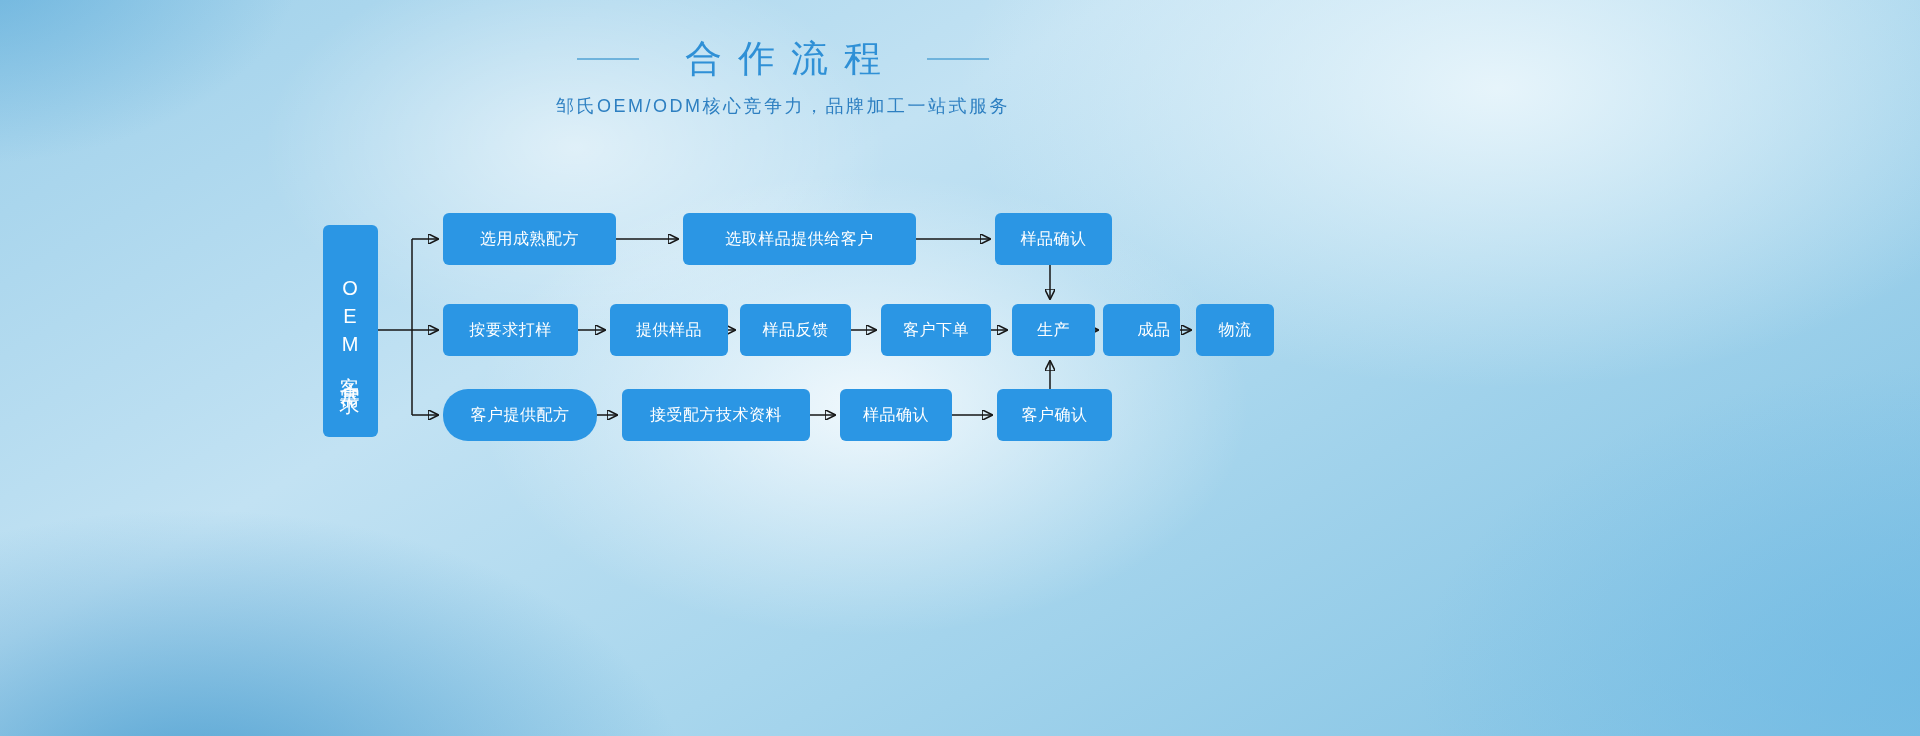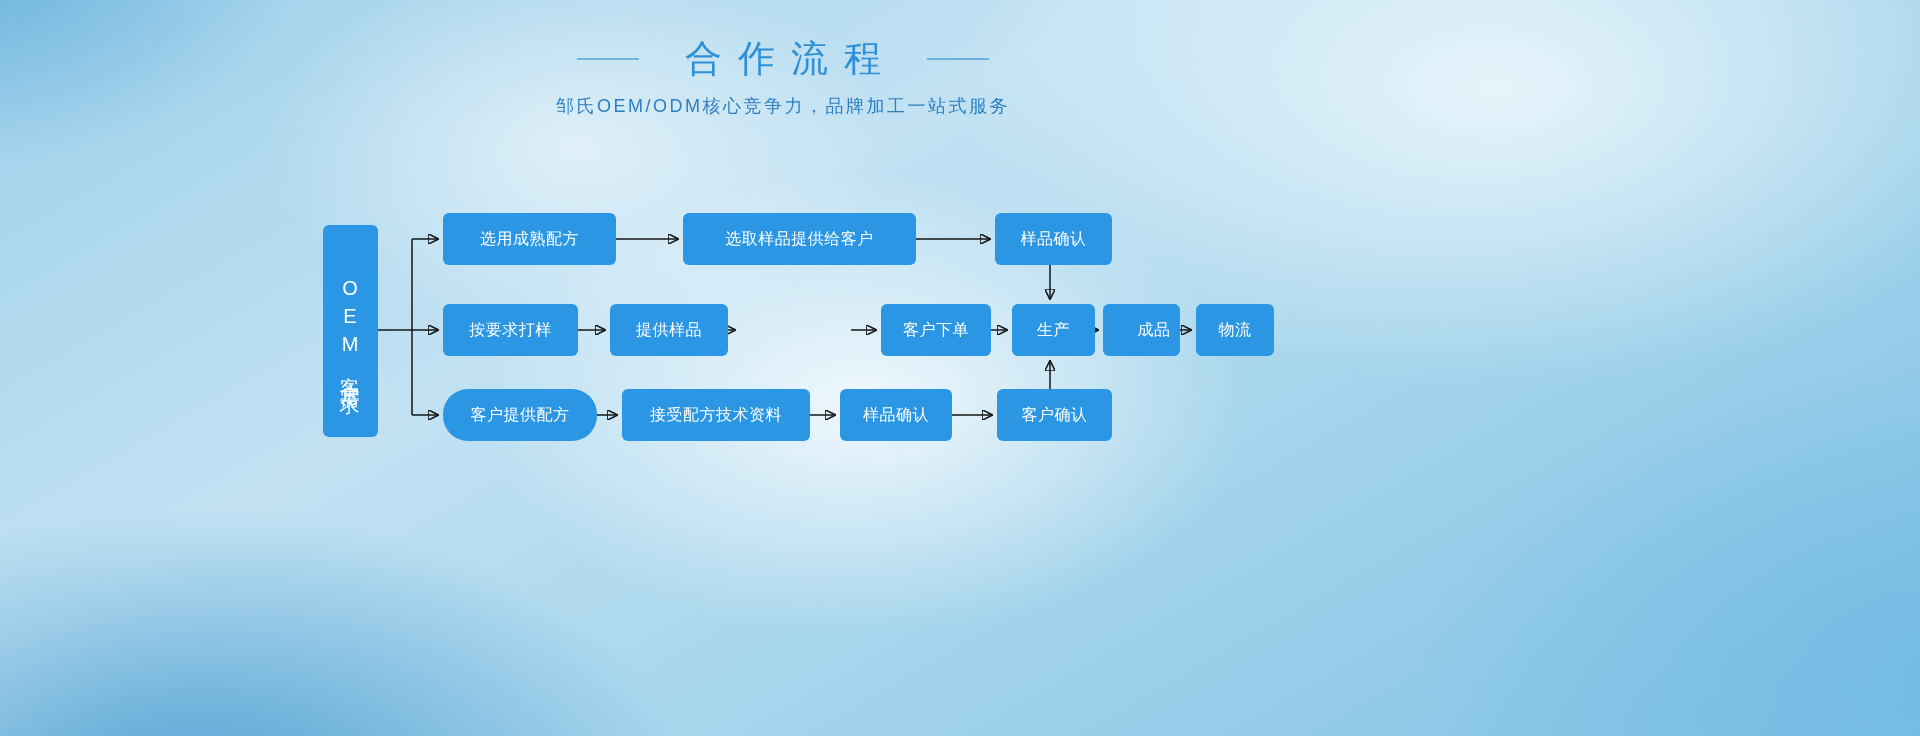--- a/index.html
+++ b/index.html
@@ -127,20 +127,21 @@
   </svg>
 
   <div class="flow-root">OEM客户需求</div>
 
   <div class="flow-box" style="left:443px;top:213px;width:173px;">选用成熟配方</div>
   <div class="flow-box" style="left:683px;top:213px;width:233px;">选取样品提供给客户</div>
   <div class="flow-box" style="left:995px;top:213px;width:117px;">样品确认</div>
 
   <div class="flow-box" style="left:443px;top:304px;width:135px;">按要求打样</div>
   <div class="flow-box" style="left:610px;top:304px;width:118px;">提供样品</div>
+  <div class="flow-box" style="left:740px;top:304px;width:111px;">样品反馈</div>
   <div class="flow-box" style="left:881px;top:304px;width:110px;">客户下单</div>
   <div class="flow-box" style="left:1012px;top:304px;width:83px;">生产</div>
   <div class="flow-box" style="left:1103px;top:304px;width:77px;padding-left:25px;">成品</div>
   <div class="flow-box" style="left:1196px;top:304px;width:78px;">物流</div>
 
   <div class="flow-box" style="left:443px;top:389px;width:154px;border-radius:25px;">客户提供配方</div>
   <div class="flow-box" style="left:622px;top:389px;width:188px;">接受配方技术资料</div>
   <div class="flow-box" style="left:840px;top:389px;width:112px;">样品确认</div>
   <div class="flow-box" style="left:997px;top:389px;width:115px;">客户确认</div>
 </div>

